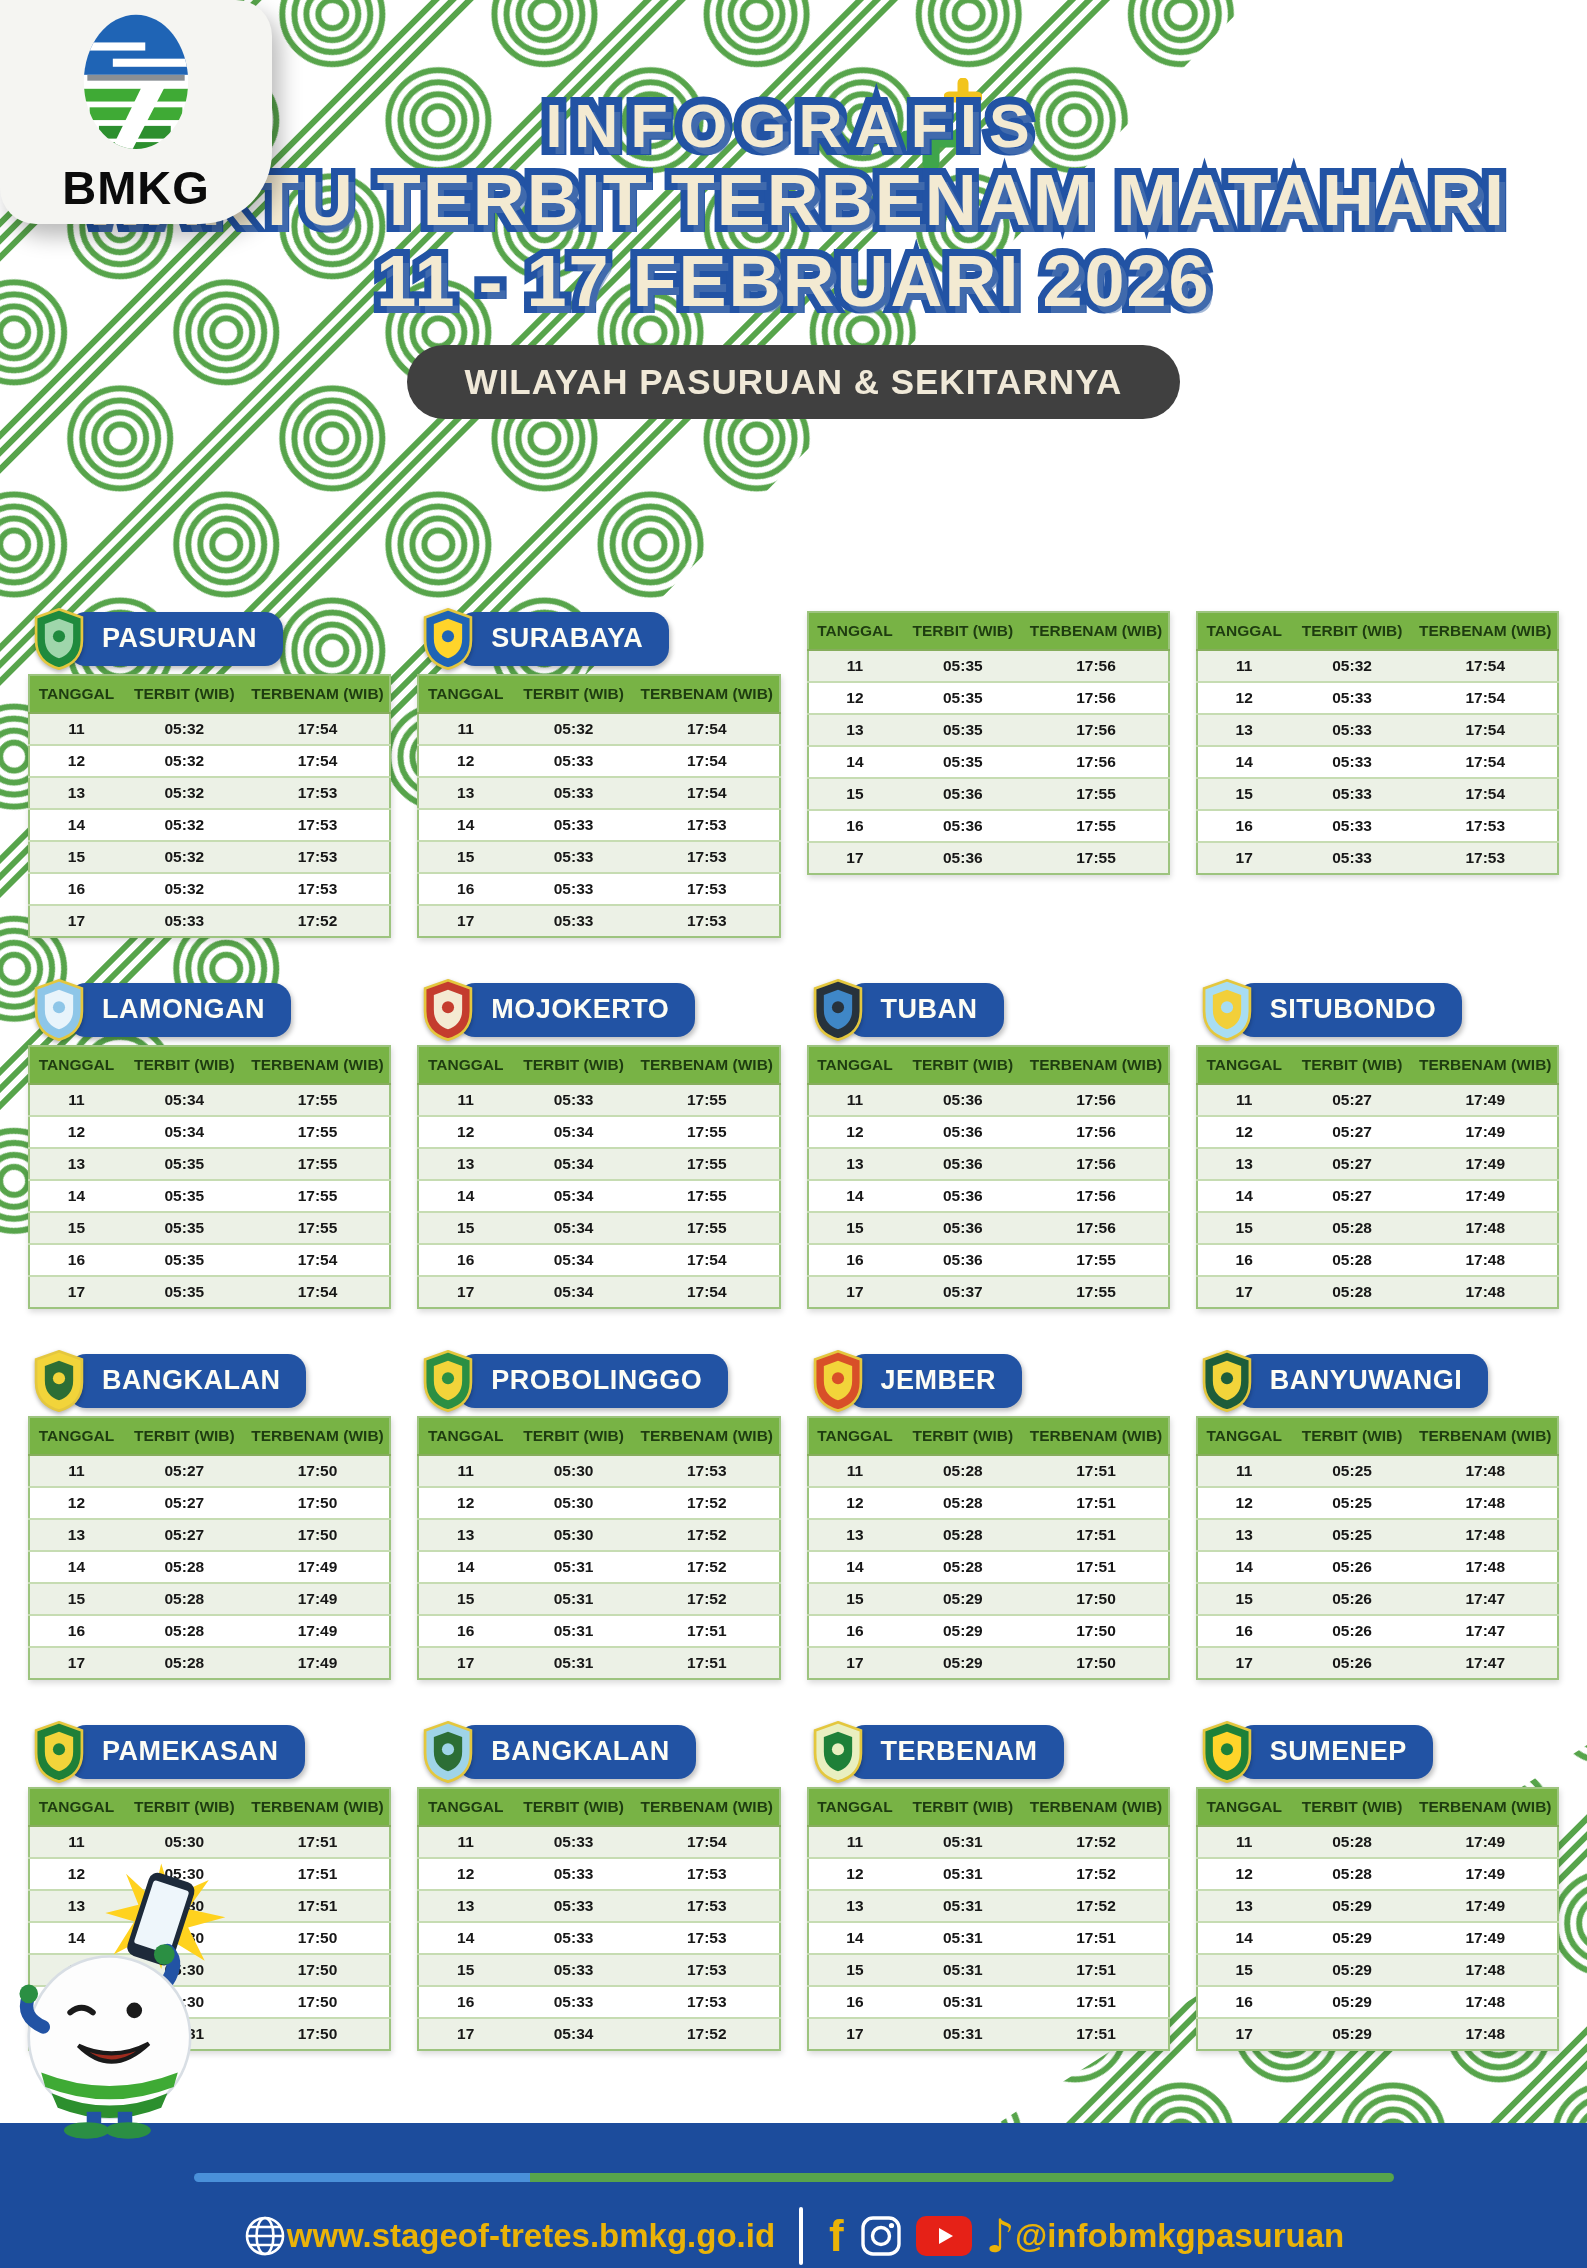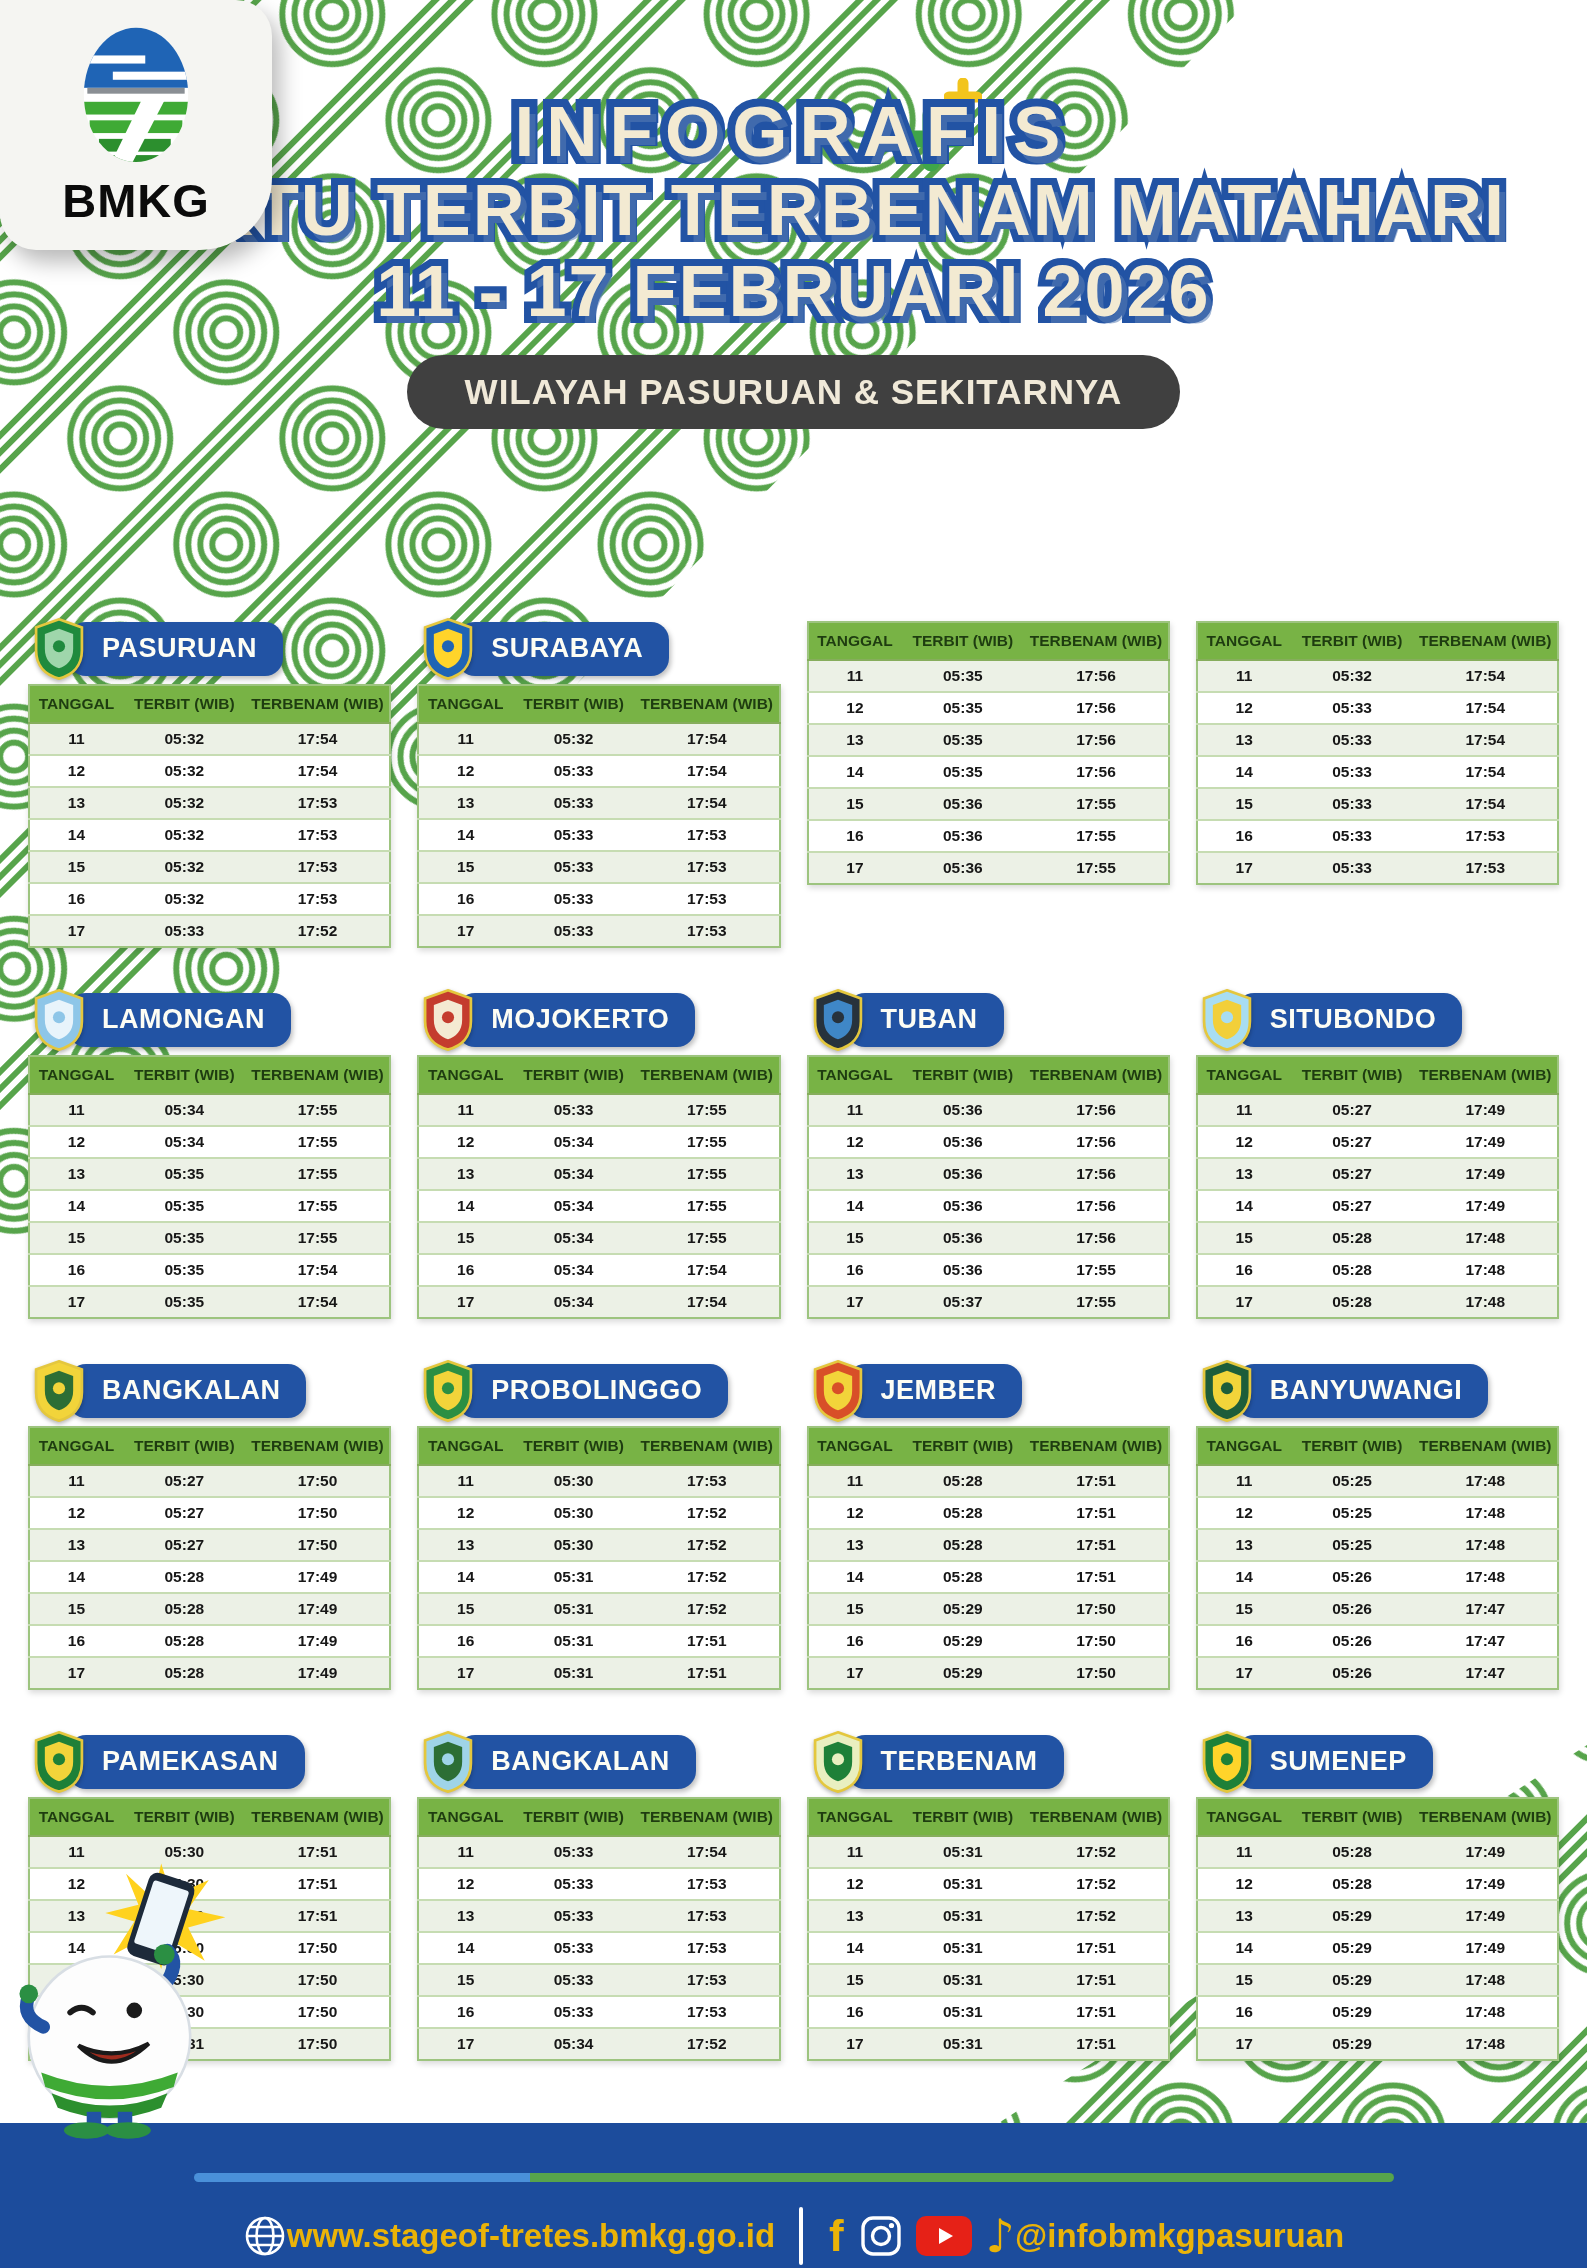--- a/index.html
+++ b/index.html
@@ -4,41 +4,41 @@
 <style>
   html,body{margin:0;padding:0;}
   body{
     width:1587px;height:2268px;position:relative;overflow:hidden;
     background:#ffffff;font-family:"Liberation Sans",sans-serif;
   }
   
   .deco-svg{position:absolute;left:0;top:0;z-index:0;}
   
   .logo-card{
-    position:absolute;left:0;top:0;width:272px;height:250px;z-index:6;
+    position:absolute;left:0;top:0;width:272px;height:224px;z-index:6;
     background:#f5f5f2;border-radius:0 36px 72px 36px;
     box-shadow:8px 12px 22px rgba(0,0,0,.28);
     display:flex;flex-direction:column;align-items:center;justify-content:center;gap:4px;
   }
   .bmkg-text{font-size:47px;font-weight:bold;letter-spacing:1px;color:#0b0b0b;}
   
   .plus{position:absolute;z-index:2;}
   .plus-green-top{left:898px;top:106px;}
   .plus-yellow-top{left:944px;top:78px;}
   .plus-green-bottom{left:256px;top:1908px;}
   .plus-yellow-bottom{left:330px;top:1880px;}
   
   .title-block{position:relative;z-index:2;text-align:center;padding-top:96px;}
   .outlined{
     color:#f3ead2;margin:0;
     -webkit-text-stroke:14px #2253a4;
     paint-order:stroke fill;
     text-shadow:6px 7px 0 rgba(90,125,180,.55);
   }
-  .title-xl{font-size:71px;line-height:1.0;letter-spacing:12px;-webkit-text-stroke:16px #2253a4;}
+  .title-xl{font-size:61px;line-height:1.0;letter-spacing:12px;-webkit-text-stroke:16px #2253a4;}
   .title-lg{font-size:72px;line-height:1.04;letter-spacing:2px;margin-top:6px;}
   .region-banner{
     display:block;width:fit-content;margin:26px auto 0;
     background:#404040;color:#f0e9d8;font-size:35px;font-weight:bold;letter-spacing:1px;
     padding:17px 58px;border-radius:40px;
   }
   
   .city-grid{
     position:relative;z-index:2;margin-top:192px;padding:0 28px;
     display:grid;grid-template-columns:repeat(4,1fr);column-gap:26px;row-gap:44px;

